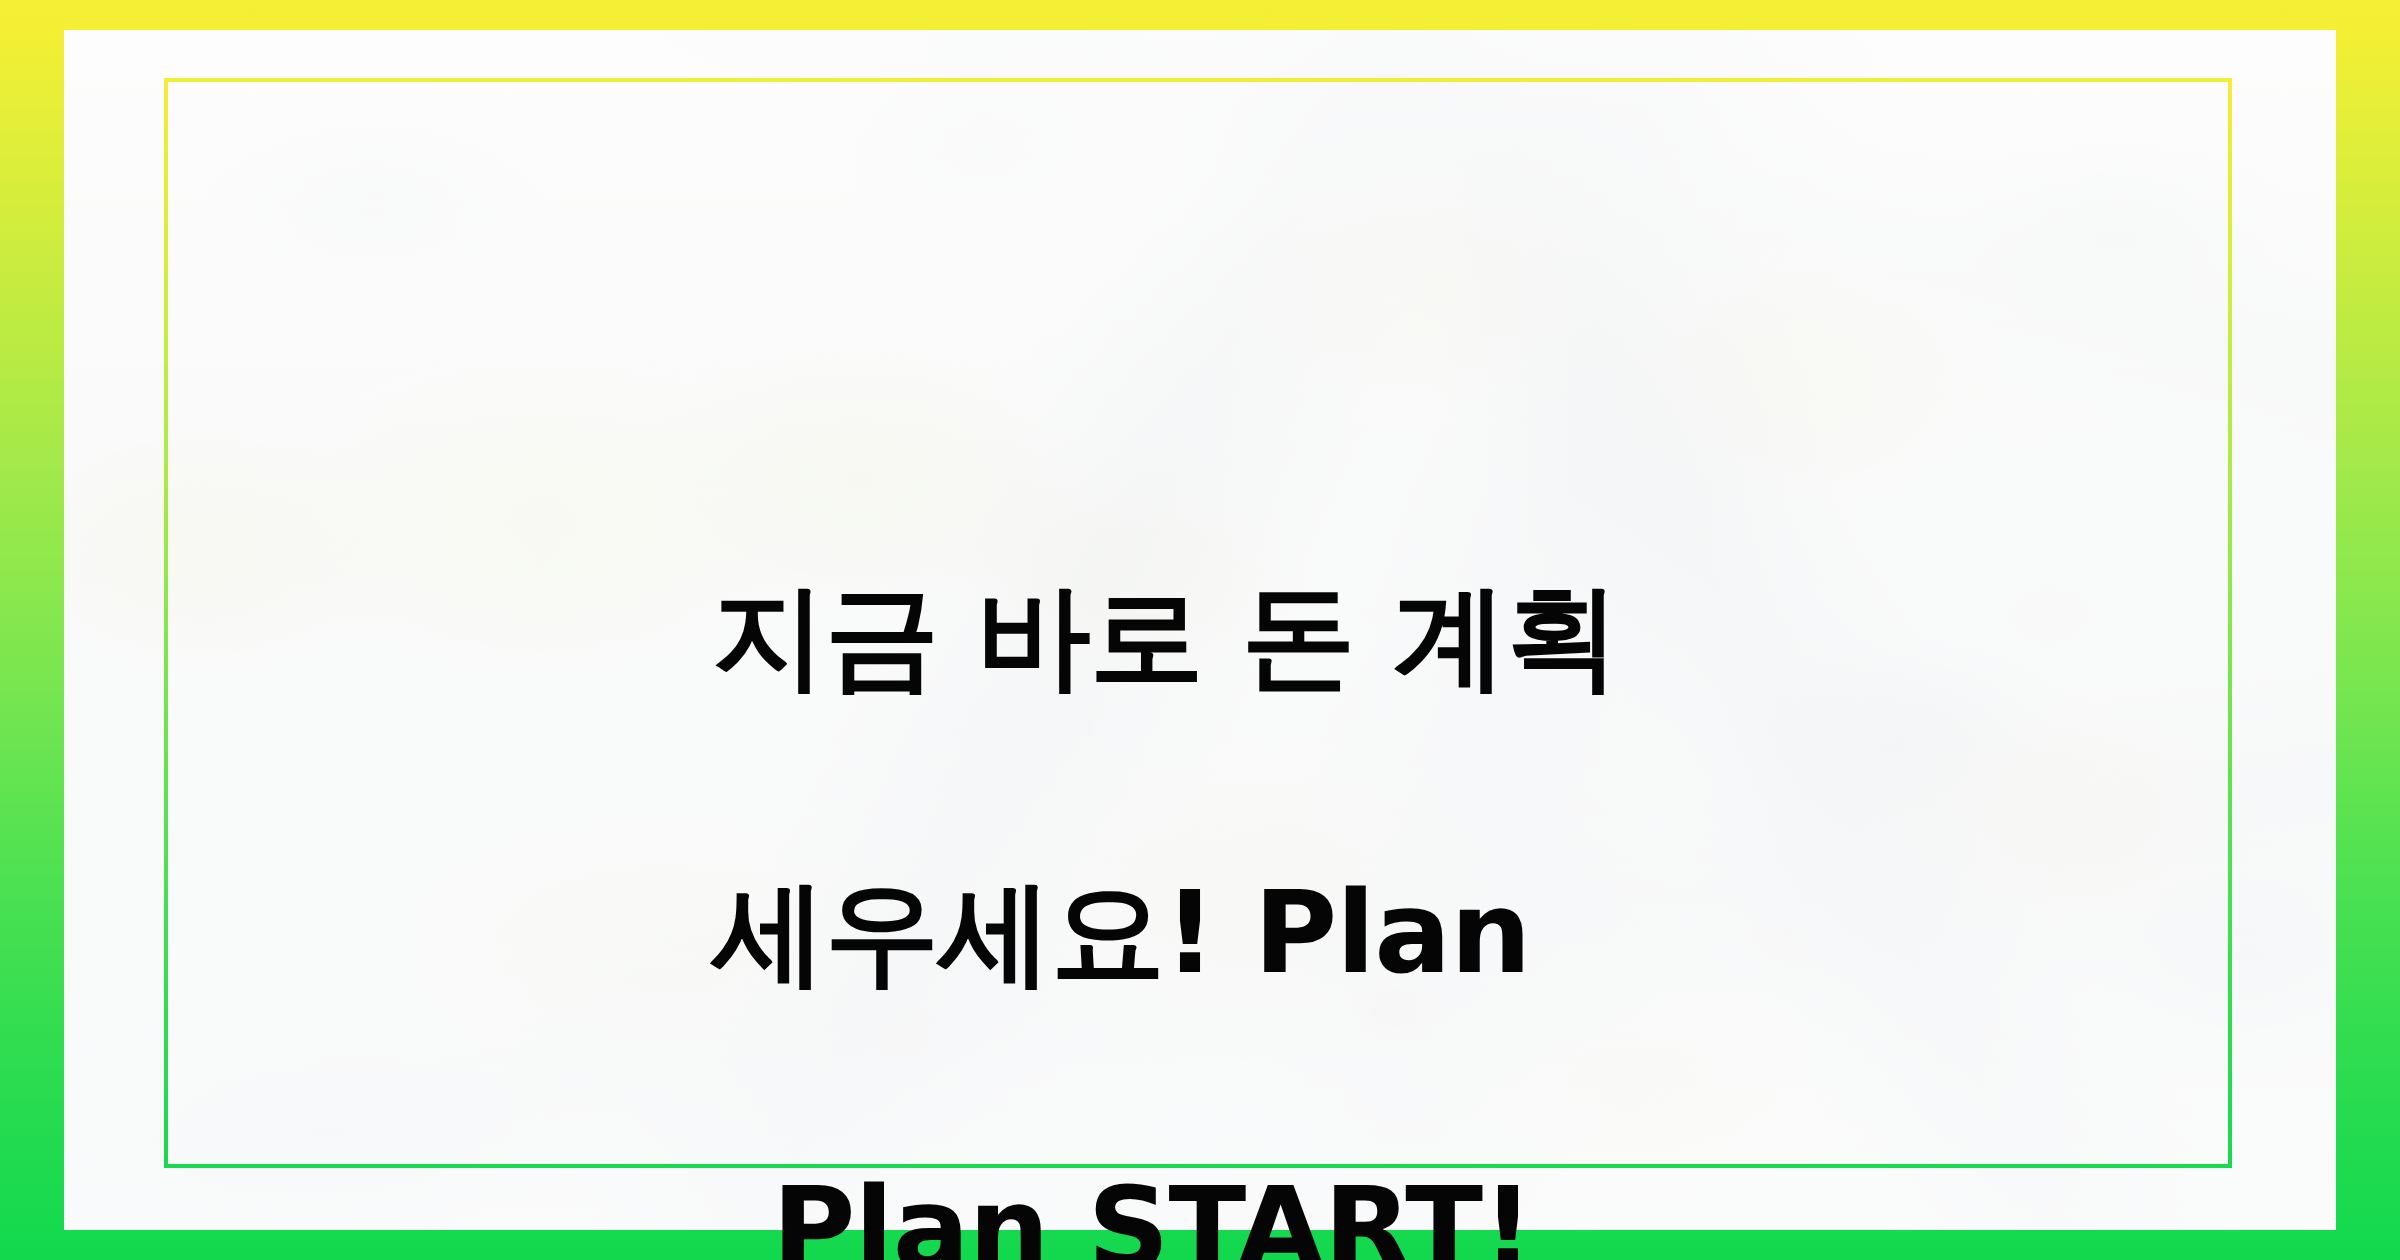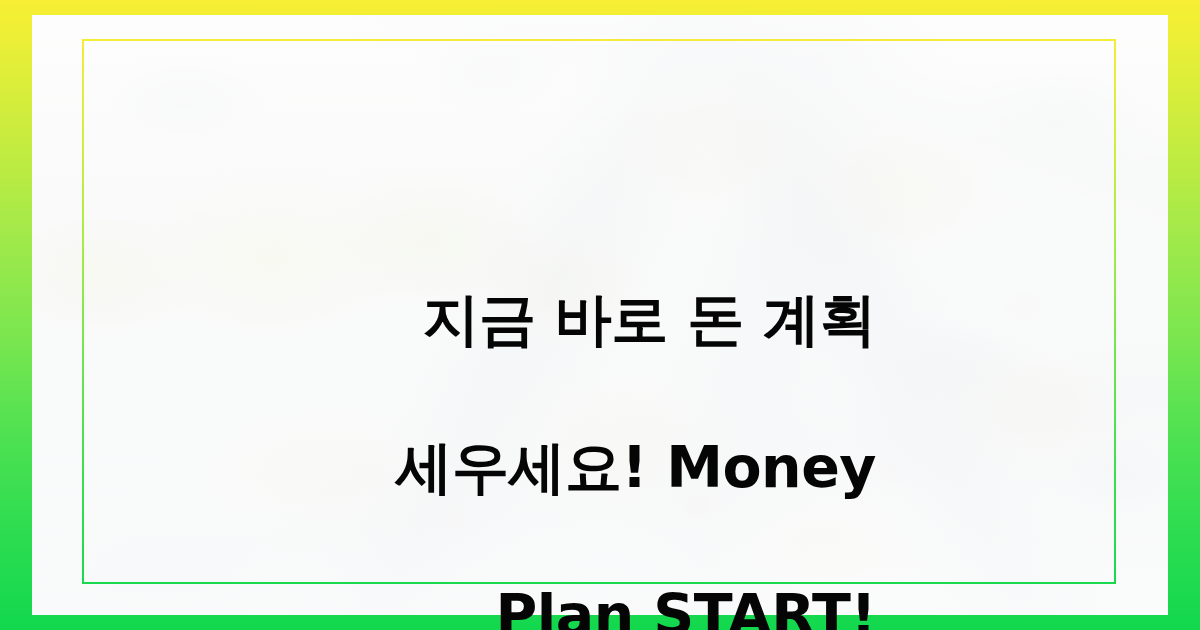--- a/index.html
+++ b/index.html
@@ -20,21 +20,20 @@
     
     background: linear-gradient(180deg,
         #f7ef34 0%,
         #ecef36 6%,
         #c7ec3f 22%,
         #a0e94a 38%,
         #79e64f 54%,
         #4ce152 70%,
         #2cdc50 85%,
         #12d84e 100%);
-    text-align: right;
   }
 
   
   .photo-frame {
     position: absolute;
     left: 32px;
     top: 15px;
     right: 32px;
     bottom: 15px;
     overflow: hidden;
@@ -187,17 +186,17 @@
       <div class="photo-layer layer-roads"></div>
       <div class="photo-layer layer-accents"></div>
     </div>
     <div class="photo-veil"></div>
   </div>
 
   <div class="inner-frame"></div>
 
   <div class="headline">
     <span class="line line-1">지금 바로 돈 계획</span>
-    <span class="line line-2">세우세요! Money</span>
+    <span class="line line-2">세우세요! Plan</span>
     <span class="line line-3">Plan START!</span>
   </div>
 
 </div>
 
 </body></html>

